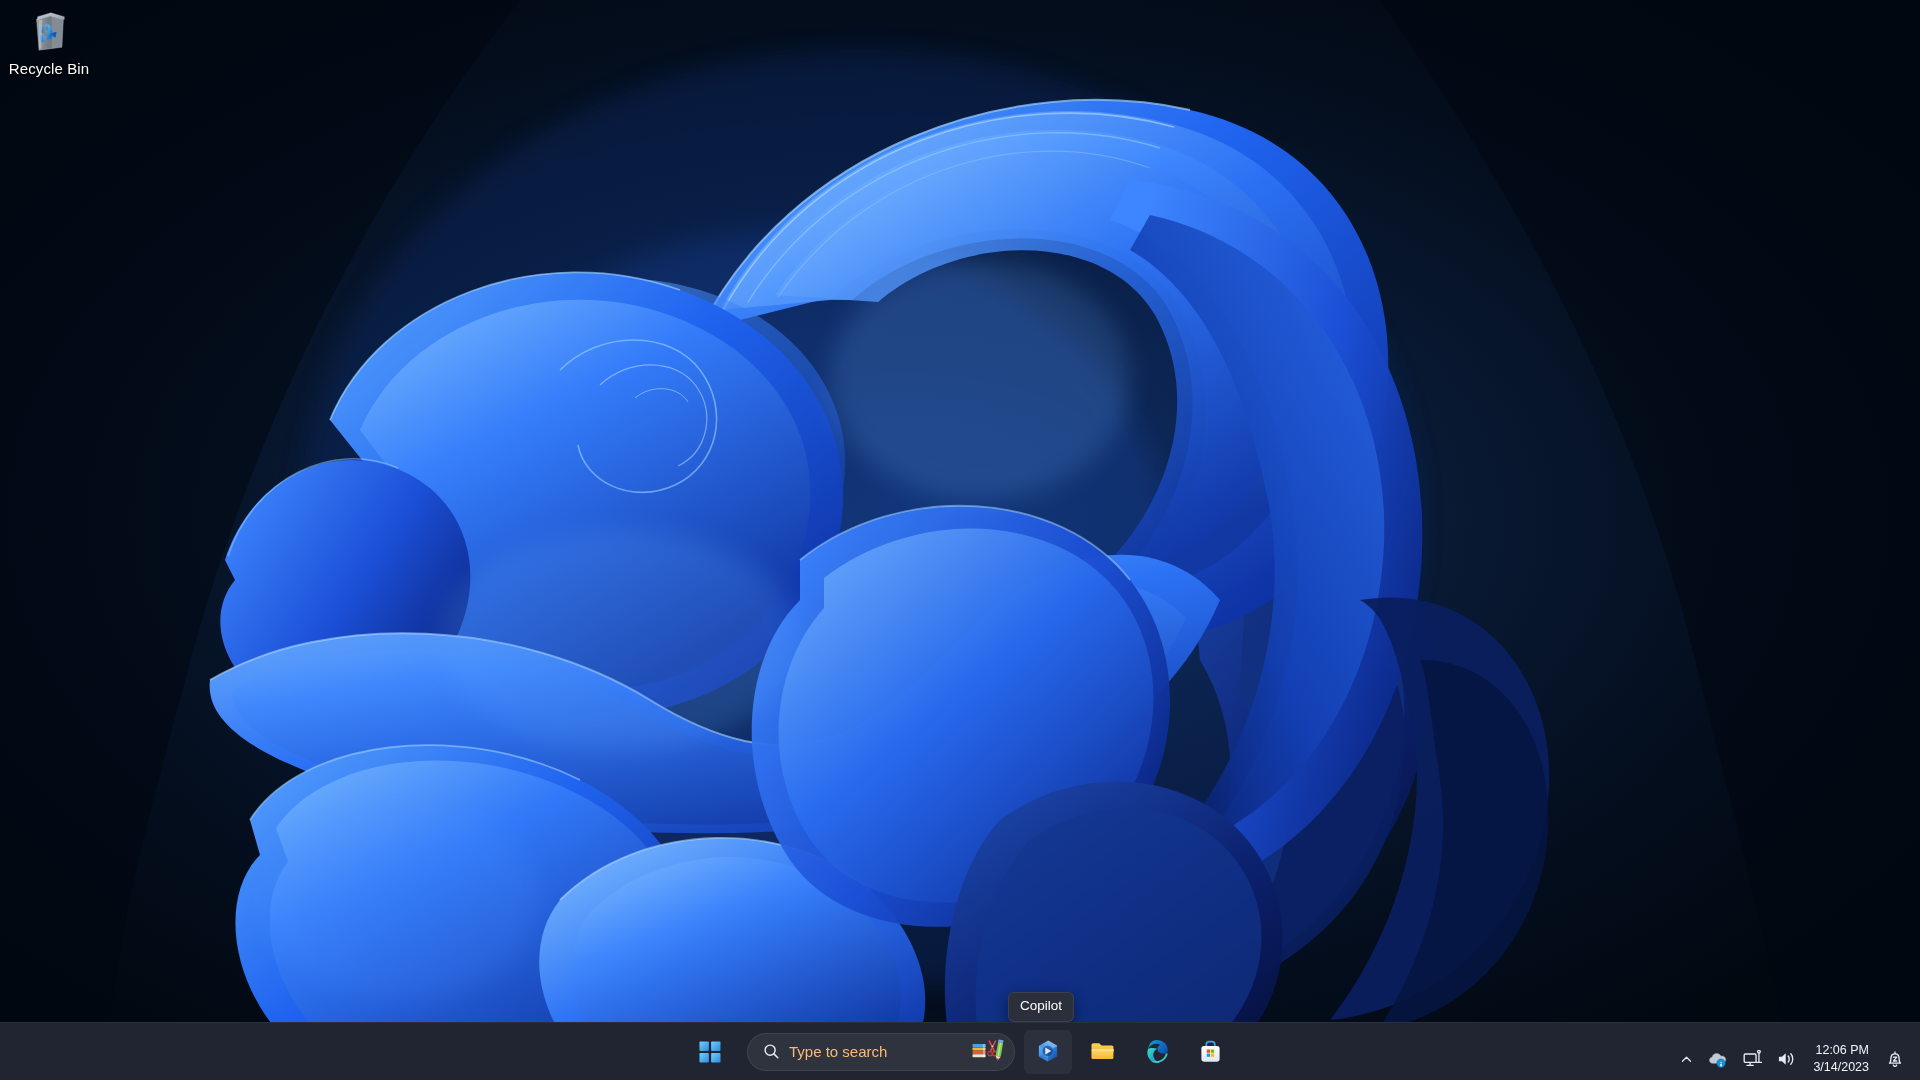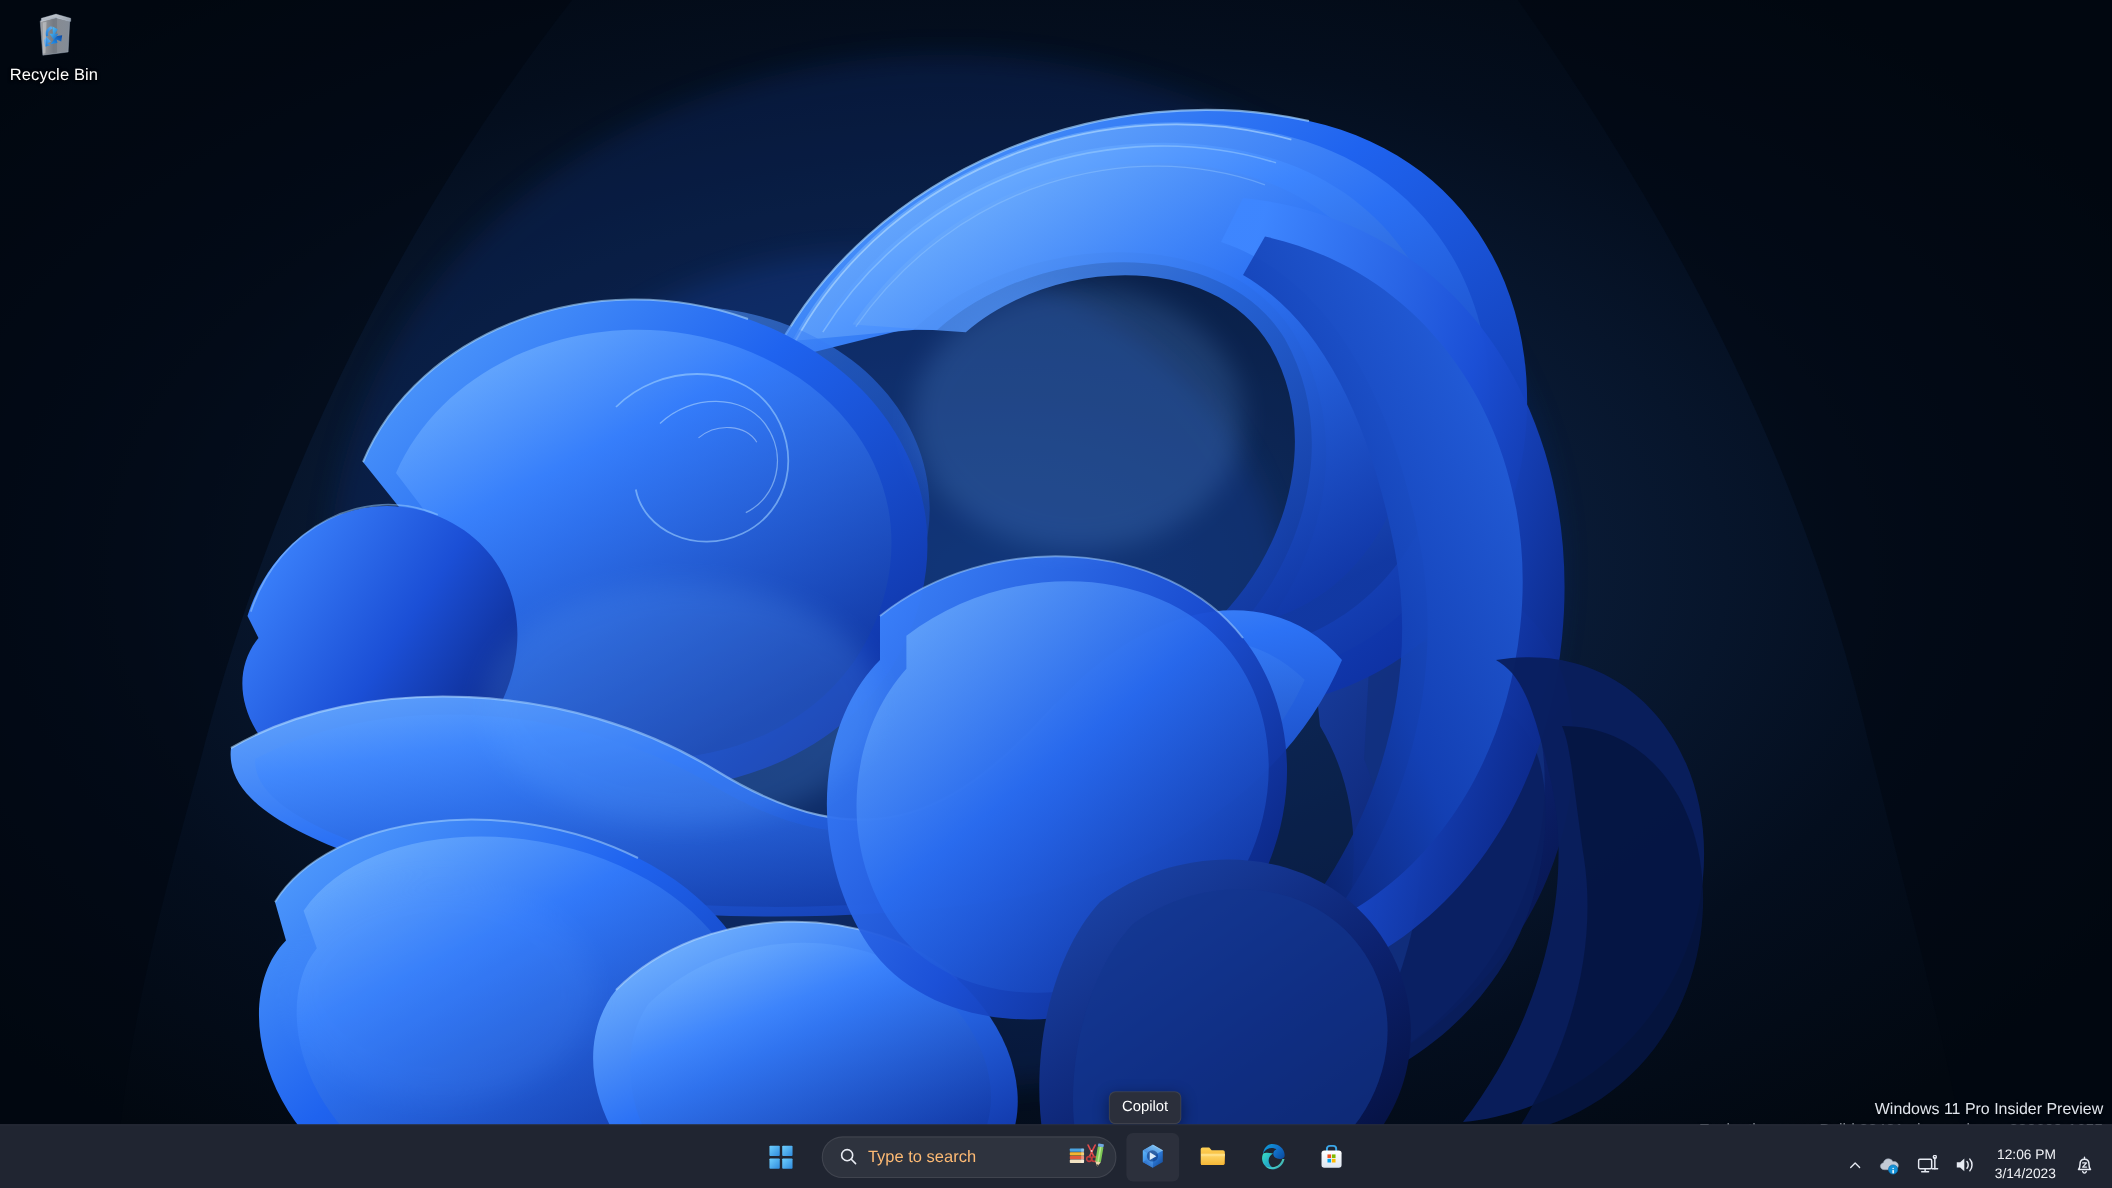--- a/index.html
+++ b/index.html
@@ -305,24 +305,20 @@
         </g>
 
         <path d="M13.5 13 L17 12.2 L16 42.2 L13.6 42.6 Z" fill="#ffffff" opacity="0.30"></path>
       </svg>
     </div>
     <div class="rb-label">Recycle Bin</div>
   </div>
 
   <div id="copilot-tooltip">Copilot</div>
 
-  <div id="watermark">
-    <div>Windows 11 Pro Insider Preview</div>
-    <div>Evaluation copy. Build 23481.ni_prerelease.230609-1655</div>
-  </div>
 
   <div id="taskbar">
 
     <div id="taskbar-center">
 
       <div class="tb-btn">
         <svg width="24" height="24" viewBox="0 0 24 24" xmlns="http://www.w3.org/2000/svg">
           <defs>
             <linearGradient id="winsq" x1="0%" y1="0%" x2="100%" y2="100%">
               <stop offset="0%" stop-color="#6fd0ff"></stop>

